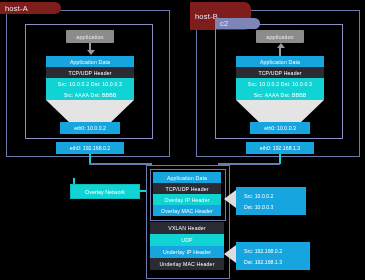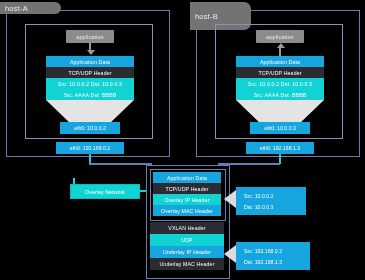--- a/index.html
+++ b/index.html
@@ -3,21 +3,21 @@
 <meta charset="utf-8">
 <style>
   html,body{margin:0;padding:0;background:#000;}
   body{width:365px;height:280px;position:relative;overflow:hidden;
        font-family:"Liberation Sans",sans-serif;}
   .canvas{position:absolute;inset:0;background:#000;}
 
   
   .host{position:absolute;border:1.5px solid #6b7bb0;background:transparent;}
   .ctr{position:absolute;border:1.5px solid #8b8fc4;background:transparent;}
-  .tab{position:absolute;background:#737373;color:#e9ecf7;
+  .tab{position:absolute;background:#7f1d1d;color:#e9ecf7;
        border-radius:0 7px 7px 0;display:flex;align-items:center;
        padding-left:5px;font-size:7.5px;letter-spacing:.2px;}
   .tab.ctr-tab{background:#7d85b8;}
 
   
   .row{position:absolute;display:flex;align-items:center;justify-content:center;
        font-size:5.2px;color:#fff;letter-spacing:.15px;white-space:nowrap;}
   .r-blue{background:#17a5e0;}
   .r-dark{background:#2b2b33;}
   .r-cyan{background:#12d3d3;}
@@ -91,20 +91,23 @@
   <div class="eth" style="left:56px;top:142px;width:68px;height:12px;">
     <span>eth0: 192.168.0.2</span>
   </div>
 
   <div class="host" style="left:196px;top:10px;width:162px;height:145px;"></div>
   <div class="tab" style="left:190px;top:2px;width:56px;height:28px;">
     <span>host-B</span>
   </div>
 
   <div class="ctr" style="left:215px;top:24px;width:126px;height:113px;"></div>
+  <div class="tab ctr-tab" style="left:215px;top:18px;width:40px;height:11px;">
+    <span>c2</span>
+  </div>
 
   <div class="row r-app" style="left:256px;top:30px;width:48px;height:13px;font-size:5.4px;color:#ececec;">
     <span>application</span>
   </div>
   <div class="arrow-stem" style="left:279px;top:48px;width:2px;height:8px;"></div>
   <div class="arrow" style="left:276.5px;top:43px;border-left:4px solid transparent;border-right:4px solid transparent;border-bottom:5px solid #9a9a9a;"></div>
 
   <div class="row r-blue" style="left:236px;top:56px;width:88px;height:11px;">
     <span>Application Data</span>
   </div>

